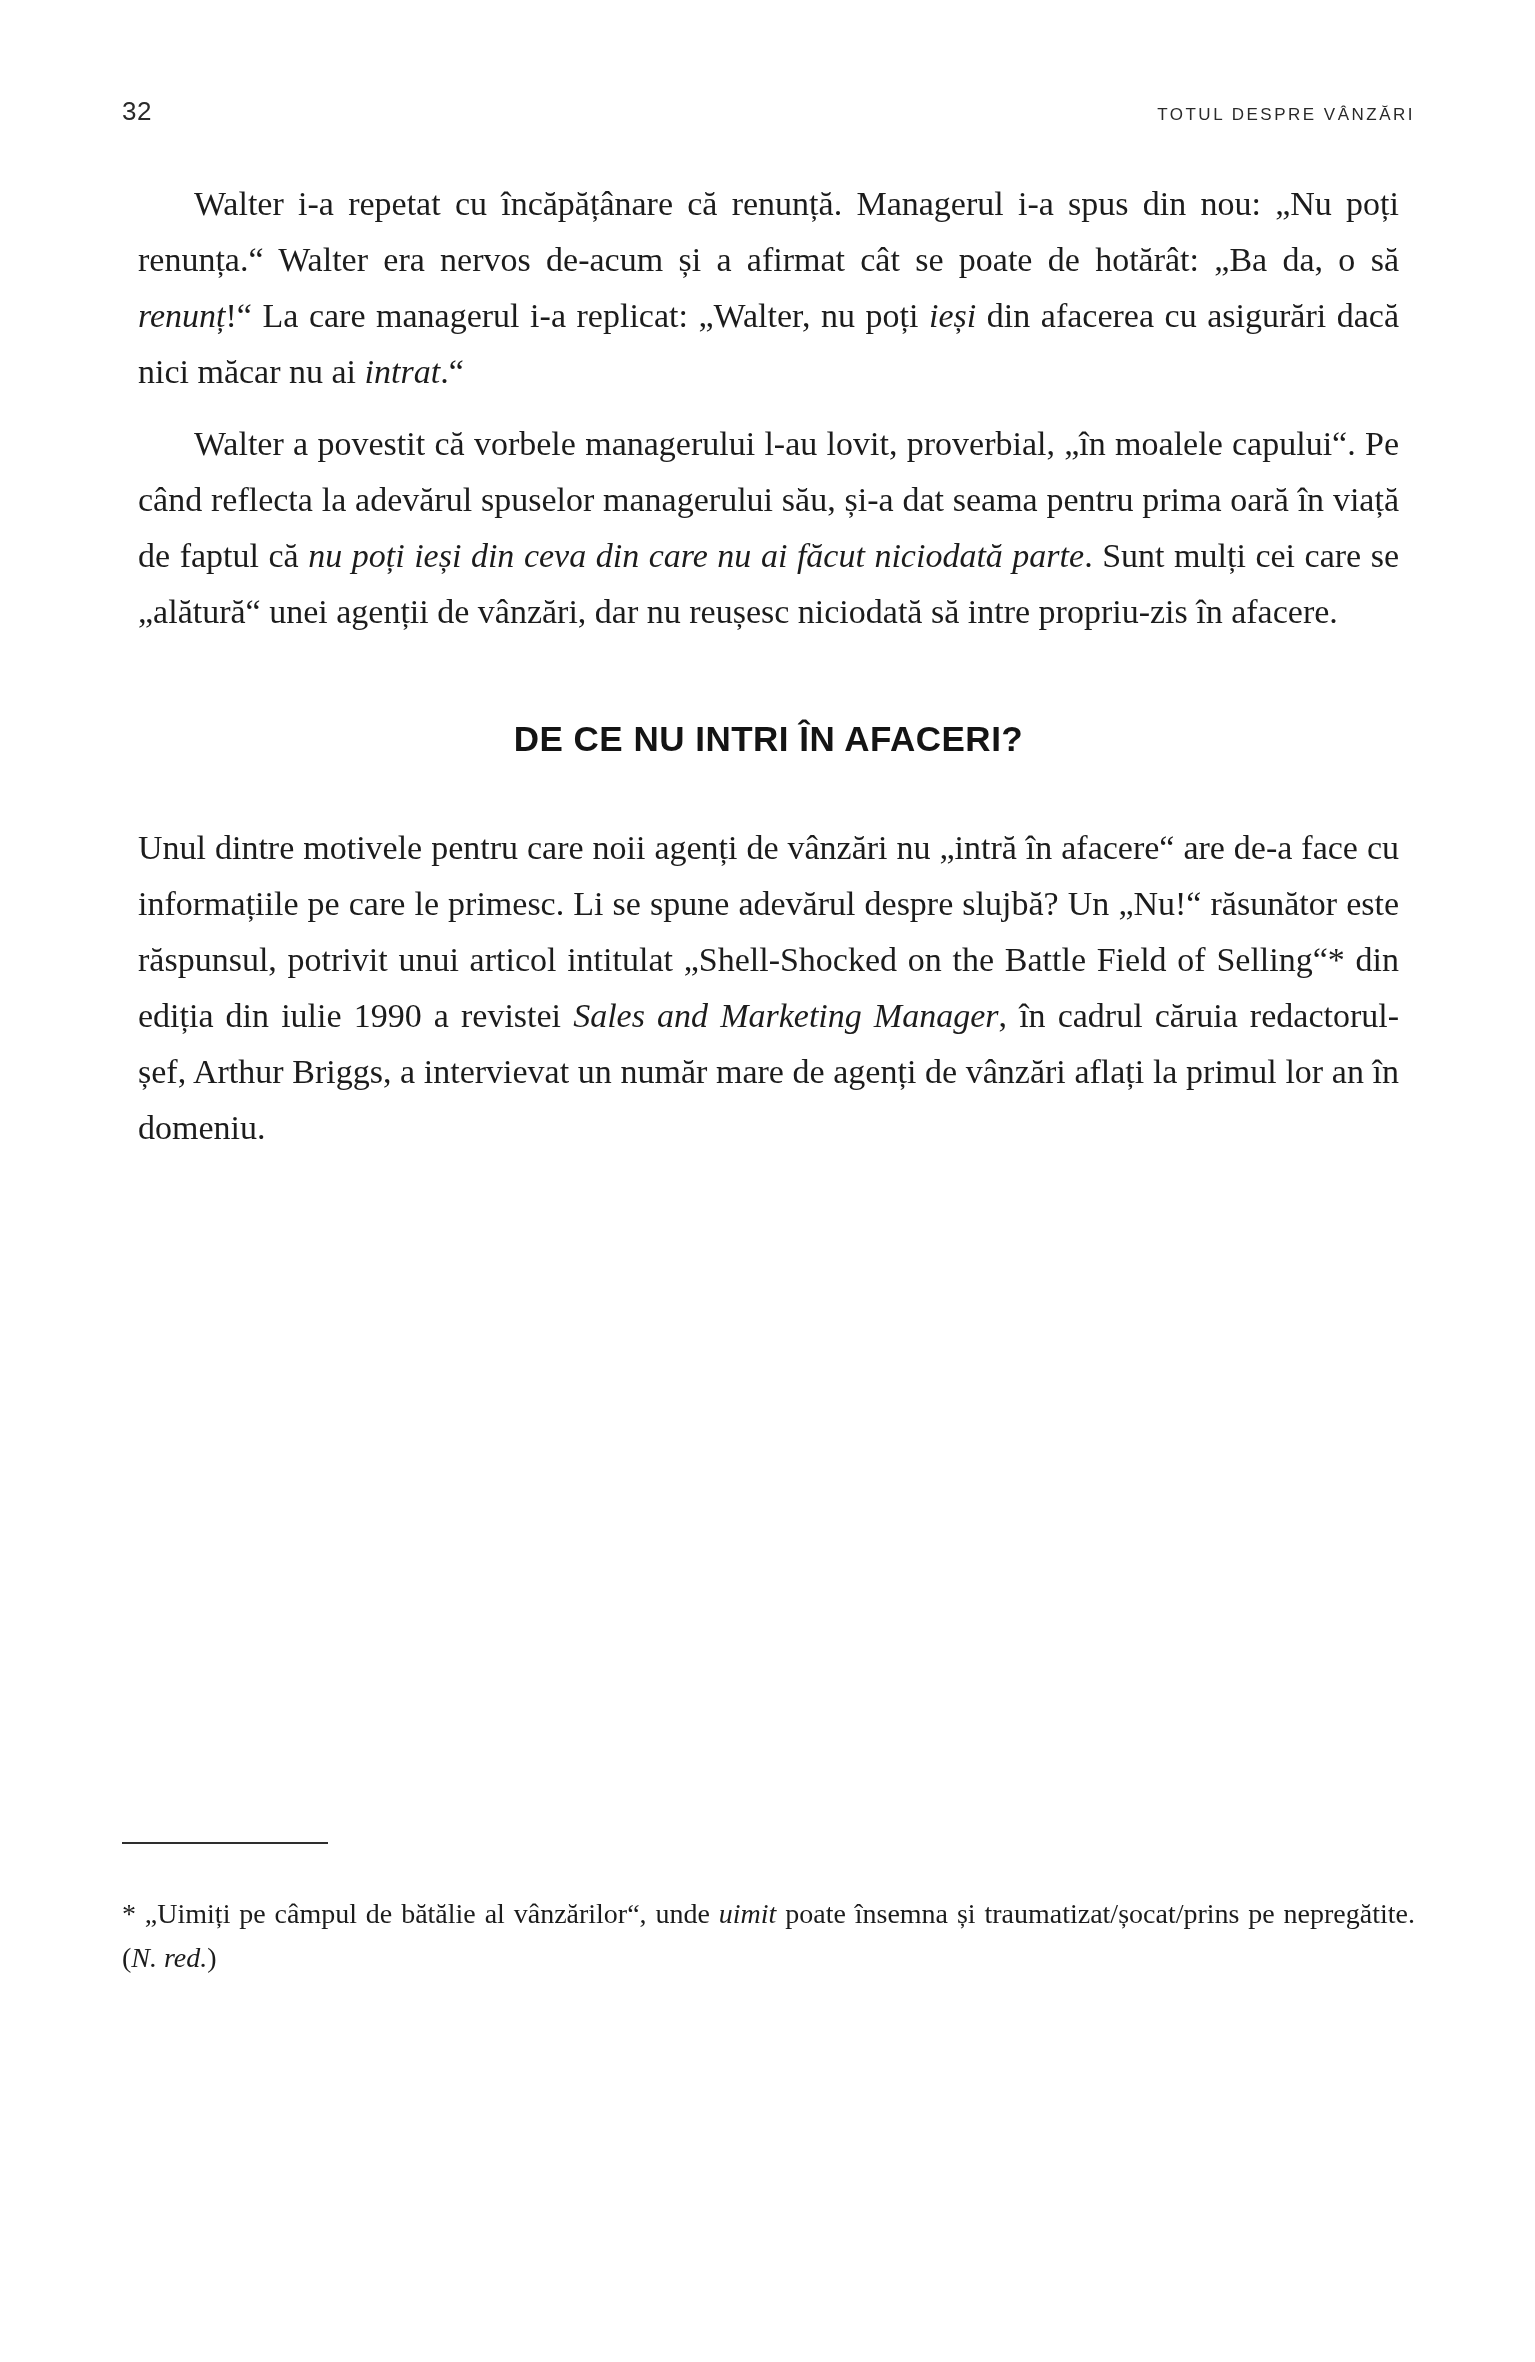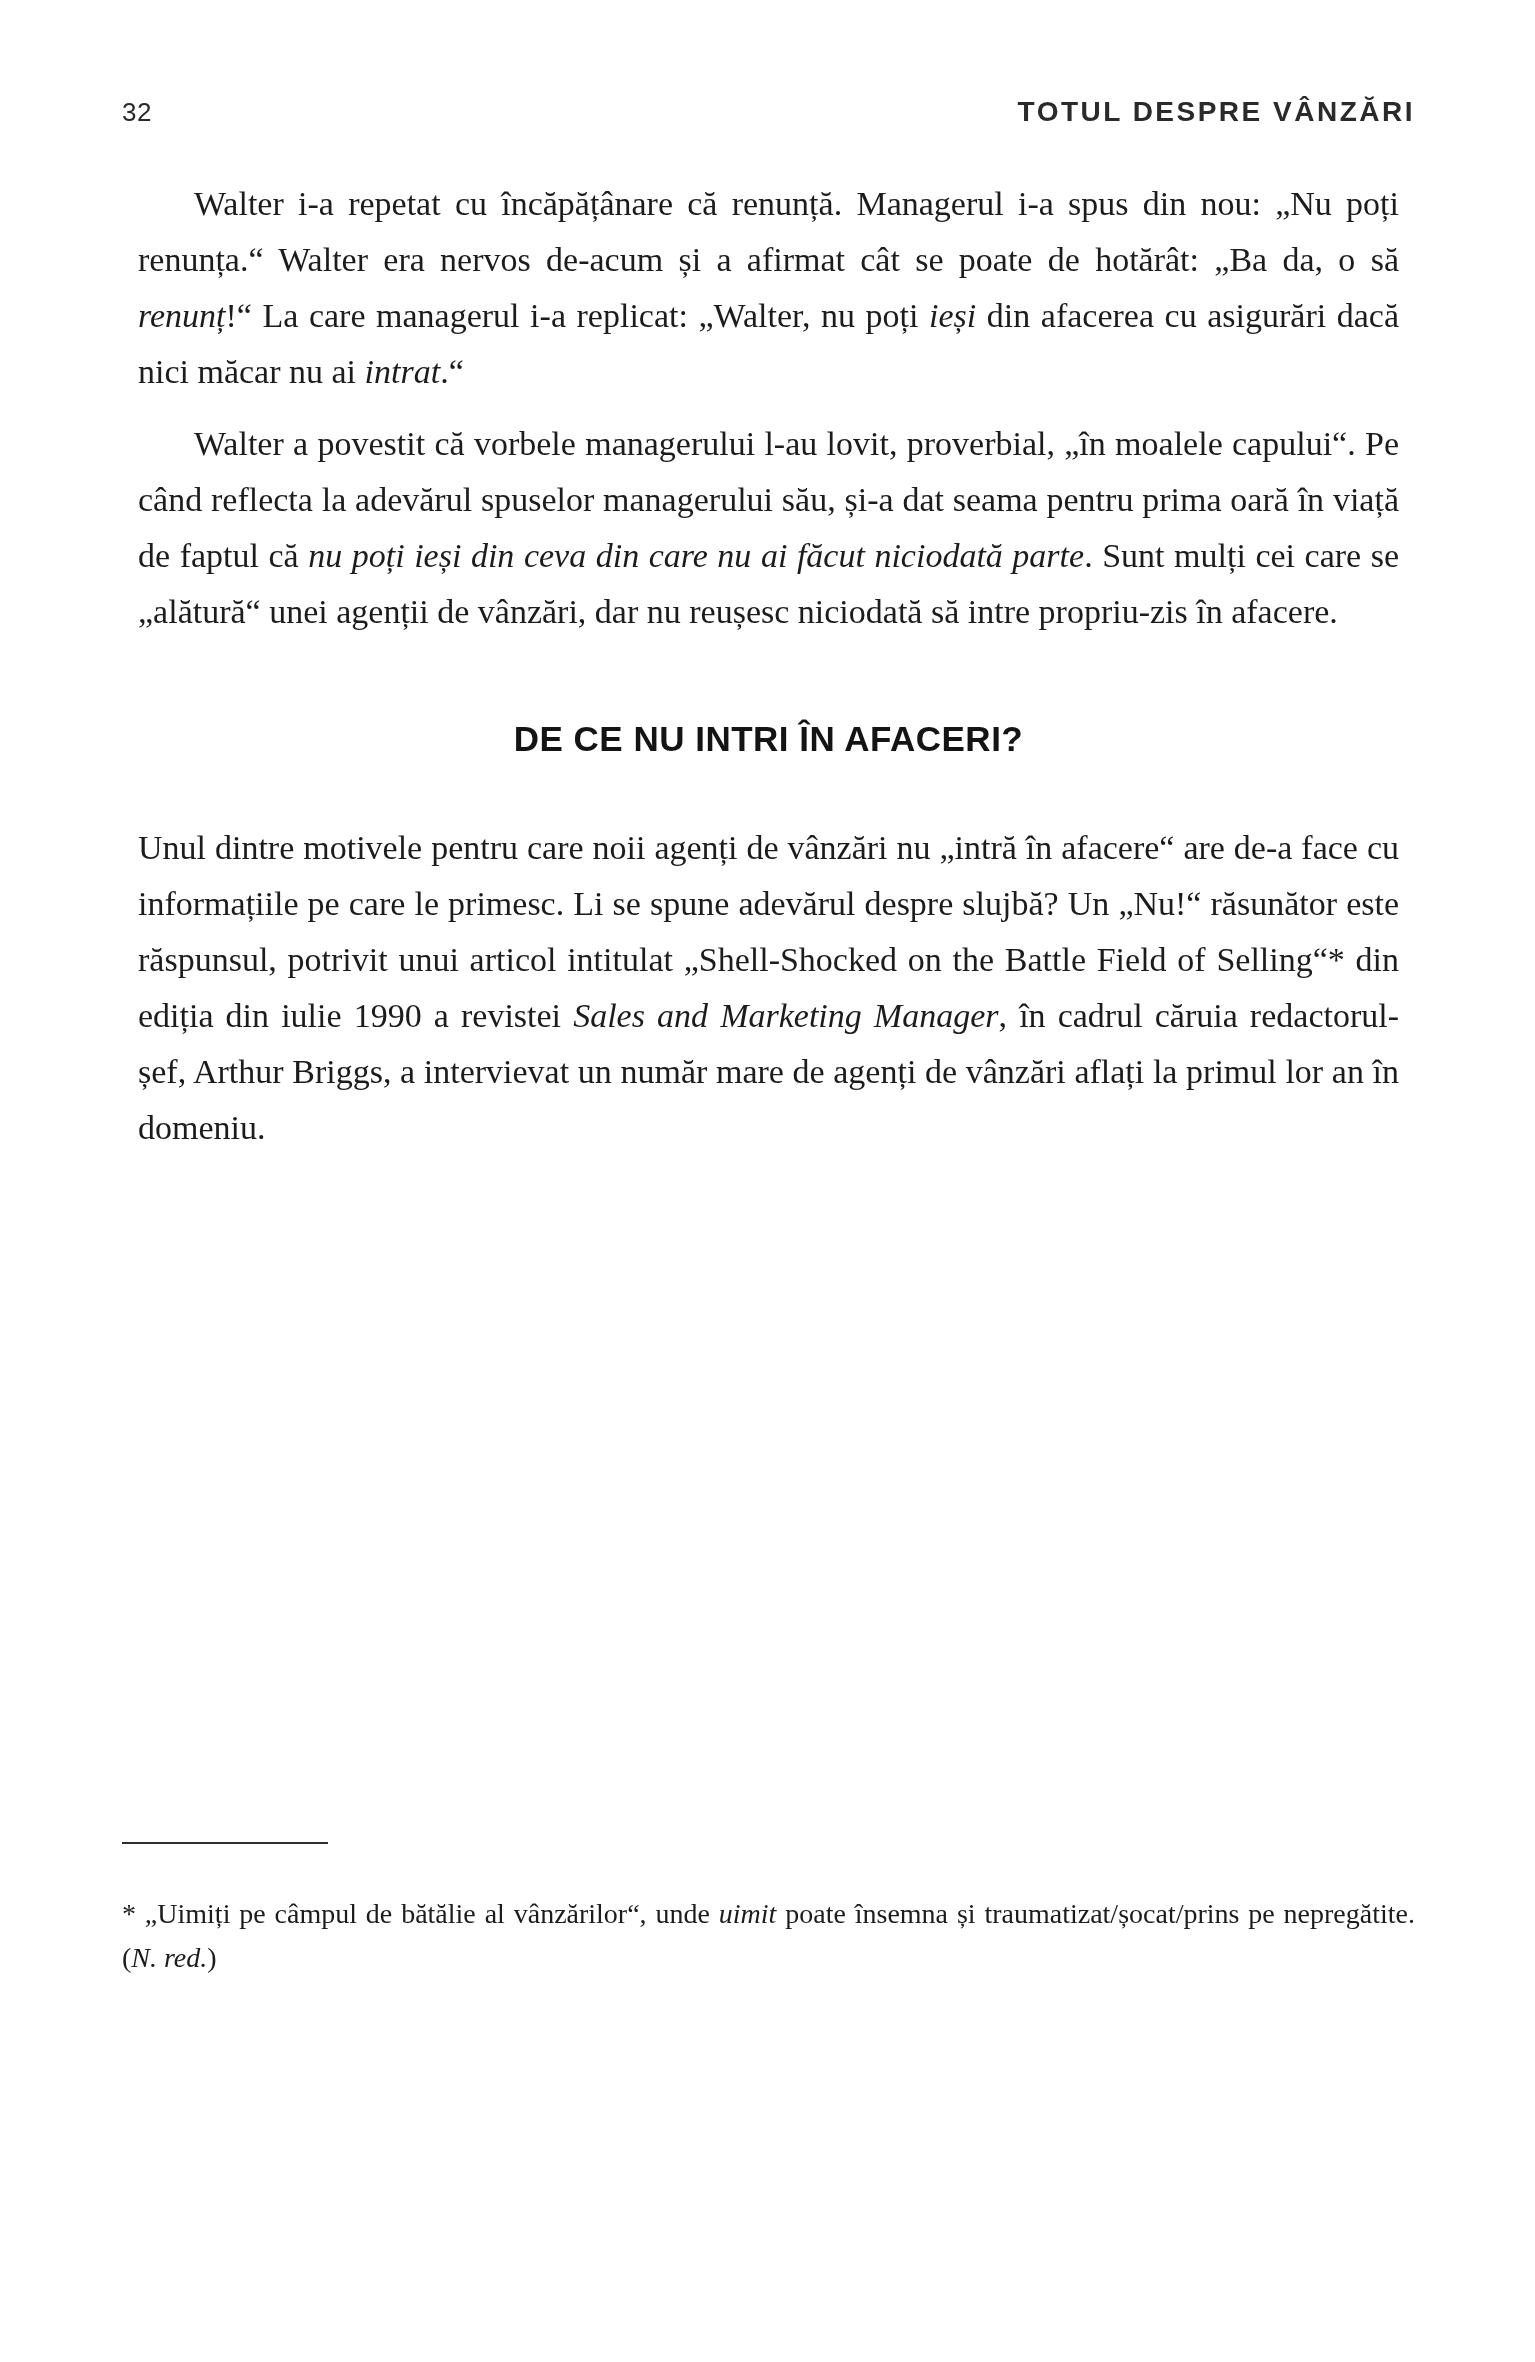--- a/index.html
+++ b/index.html
@@ -23,23 +23,22 @@
     justify-content: space-between;
     align-items: baseline;
     font-family: "Liberation Sans", sans-serif;
     color: #2a2a2a;
   }
   .page-number {
     font-size: 26px;
     letter-spacing: 0.5px;
   }
   .running-title {
-    font-size: 28px;
+    font-size: 17px;
     letter-spacing: 2.5px;
-    font-weight: bold;
   }
   .body-text {
     position: absolute;
     top: 160px;
     left: 122px;
     right: 120px;
     font-size: 34px;
     line-height: 56px;
     text-align: justify;
   }

